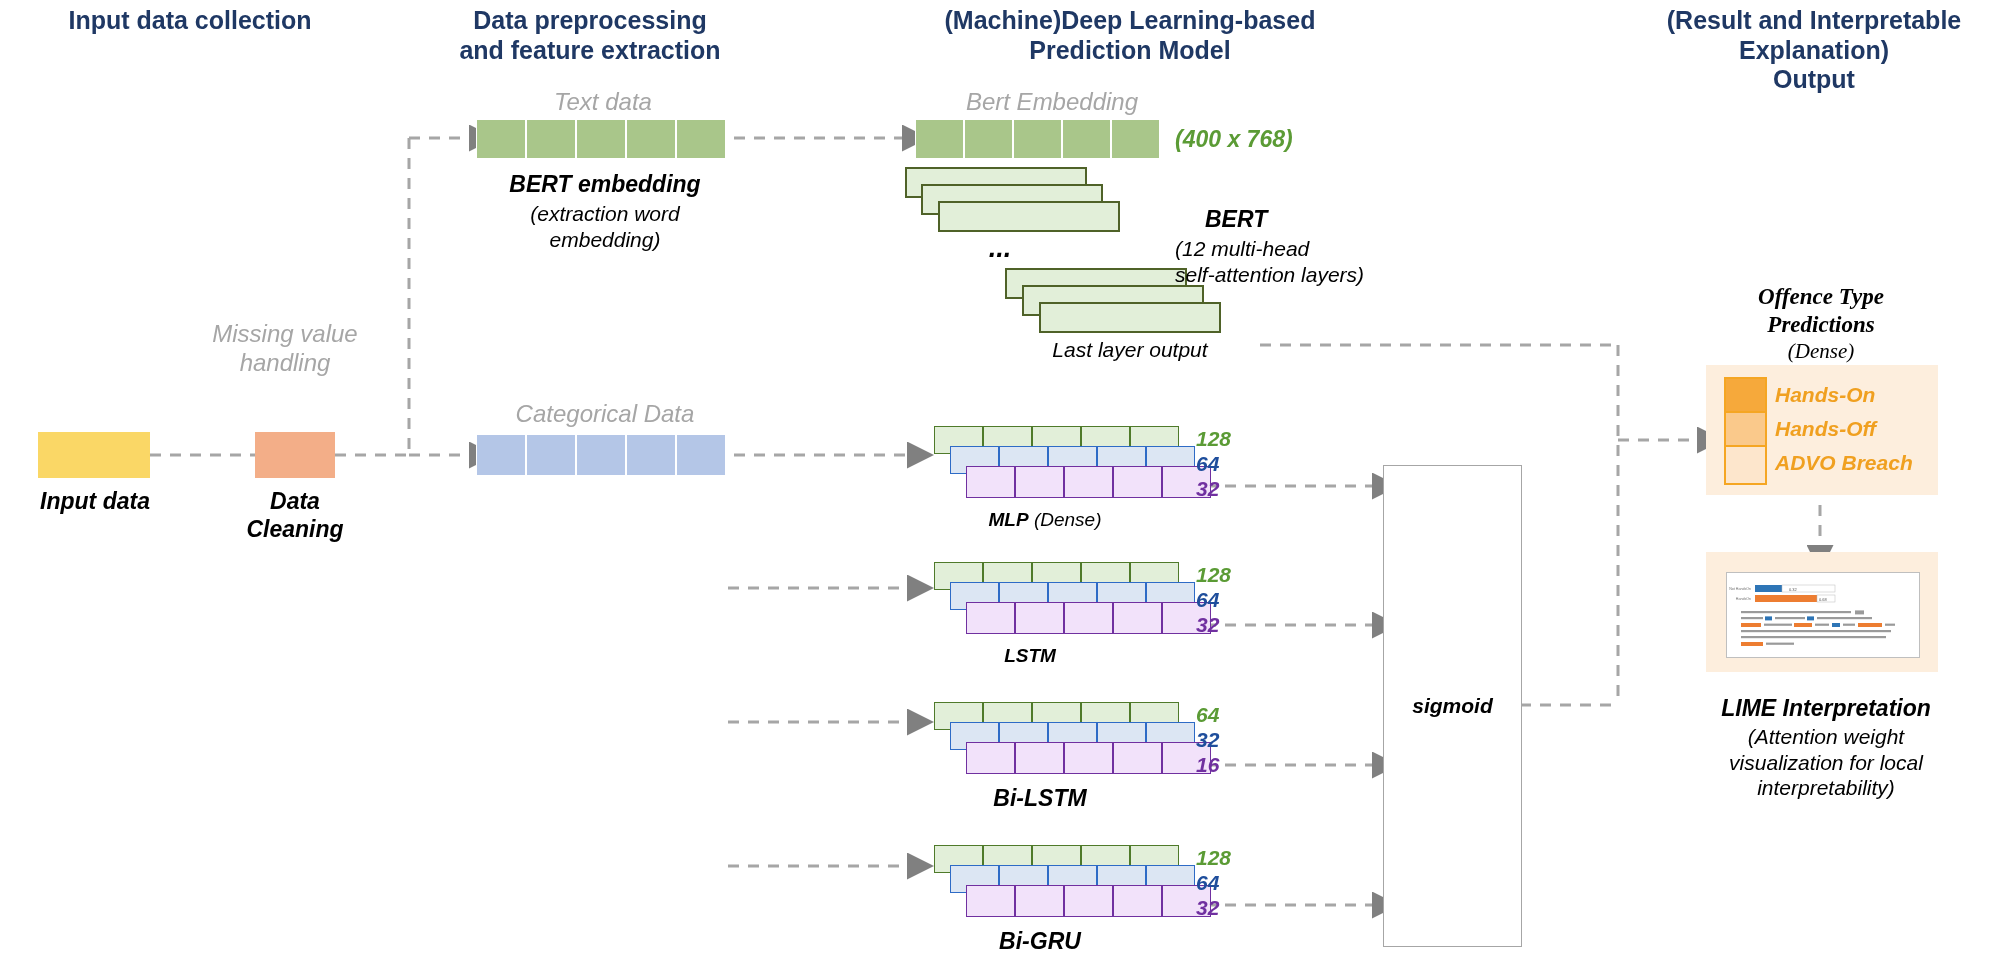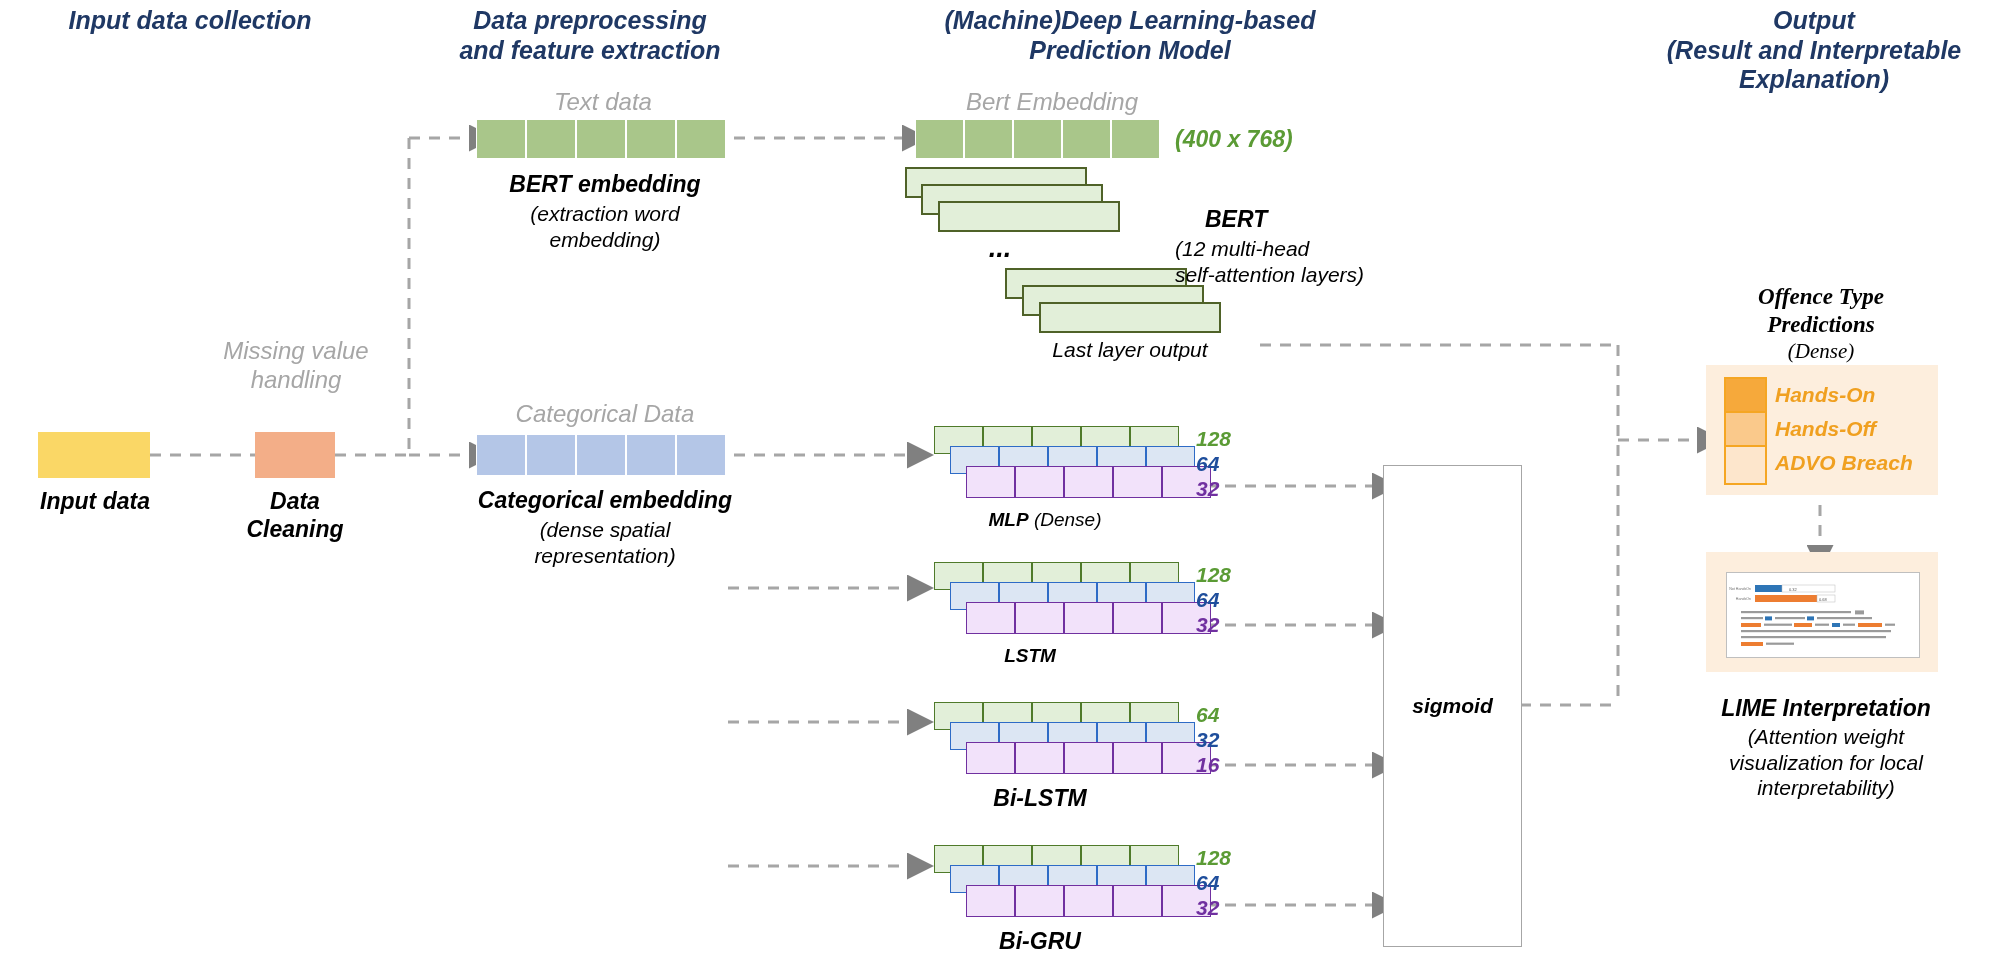--- a/index.html
+++ b/index.html
@@ -1,19 +1,19 @@
 <!DOCTYPE html>
 <html><head>
 <meta charset="utf-8">
 <style>
   html,body{margin:0;padding:0;background:#ffffff;}
   body{font-family:"Liberation Sans", sans-serif;}
   #stage{position:relative;width:2008px;height:970px;background:#fff;overflow:hidden;}
 
-  .t{position:absolute;color:#1F3864;font-style:italic;font-weight:bold;line-height:1.18;}
+  .t{position:absolute;color:#1F3864;font-weight:bold;line-height:1.18;}
   .phase{font-size:25px;text-align:center;}
   .lbl-gray{position:absolute;color:#A6A6A6;font-style:italic;font-size:24px;text-align:center;line-height:1.2;font-weight:normal;}
   .cap{position:absolute;color:#000;font-style:italic;text-align:center;line-height:1.22;}
   .cap b{font-weight:bold;font-style:italic;}
   .cap .sub{font-weight:normal;}
 
   
   .box{position:absolute;}
   .inputbox{background:#FAD766;}
   .cleanbox{background:#F3AE88;}
@@ -108,30 +108,30 @@
   </div>
   <div class="t phase" style="left:420px;top:6px;width:340px;">
     <div>Data preprocessing</div>
     <div>and feature extraction</div>
   </div>
   <div class="t phase" style="left:930px;top:6px;width:400px;">
     <div>(Machine)Deep Learning-based</div>
     <div>Prediction Model</div>
   </div>
   <div class="t phase" style="left:1620px;top:6px;width:388px;">
+    <div>(Result and Interpretable Explanation)</div>
     <div>Output</div>
-    <div>(Result and Interpretable Explanation)</div>
   </div>
 
   <div class="box inputbox" style="left:38px;top:432px;width:112px;height:46px;"></div>
   <div class="cap" style="left:10px;top:487px;width:170px;font-size:23px;">
     <b>Input data</b>
   </div>
 
-  <div class="lbl-gray" style="left:196px;top:320px;width:200px;margin-top:17px;">
+  <div class="lbl-gray" style="left:185px;top:320px;width:200px;">
     <div>Missing value</div>
     <div>handling</div>
   </div>
   <div class="box cleanbox" style="left:255px;top:432px;width:80px;height:46px;"></div>
   <div class="cap" style="left:205px;top:487px;width:180px;font-size:23px;">
     <b>Data</b><br>
     <b>Cleaning</b>
   </div>
 
   <div class="lbl-gray" style="left:472px;top:88px;width:262px;">
@@ -154,27 +154,20 @@
 
   <div class="lbl-gray" style="left:450px;top:400px;width:310px;">
     <span>Categorical Data</span>
   </div>
   <div class="cellrow" style="left:476px;top:434px;">
     <i class="bluecell" style="width:48px;height:40px;"></i>
     <i class="bluecell" style="width:48px;height:40px;"></i>
     <i class="bluecell" style="width:48px;height:40px;"></i>
     <i class="bluecell" style="width:48px;height:40px;"></i>
     <i class="bluecell" style="width:48px;height:40px;"></i>
-  </div>
-  <div class="cap" style="left:425px;top:486px;width:360px;font-size:23px;">
-    <b>Categorical embedding</b>
-    <div class="sub" style="font-size:21px;margin-top:3px;">
-      <span>(dense spatial</span><br>
-      <span>representation)</span>
-    </div>
   </div>
 
   <div class="lbl-gray" style="left:912px;top:88px;width:280px;">
     <span>Bert Embedding</span>
   </div>
   <div class="cellrow" style="left:915px;top:119px;">
     <i class="greencell" style="width:47px;height:38px;"></i>
     <i class="greencell" style="width:47px;height:38px;"></i>
     <i class="greencell" style="width:47px;height:38px;"></i>
     <i class="greencell" style="width:47px;height:38px;"></i>

